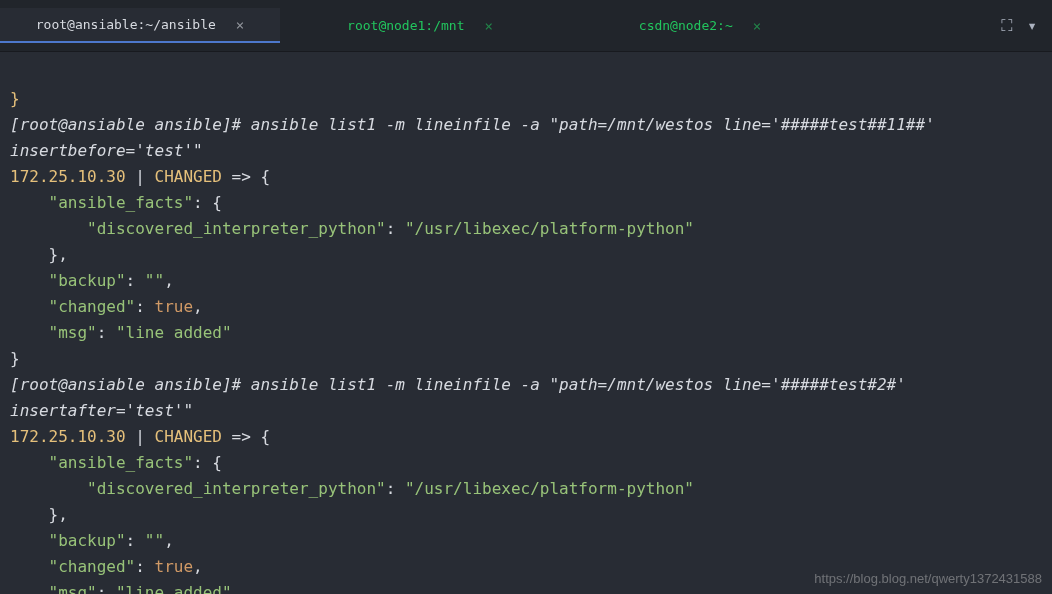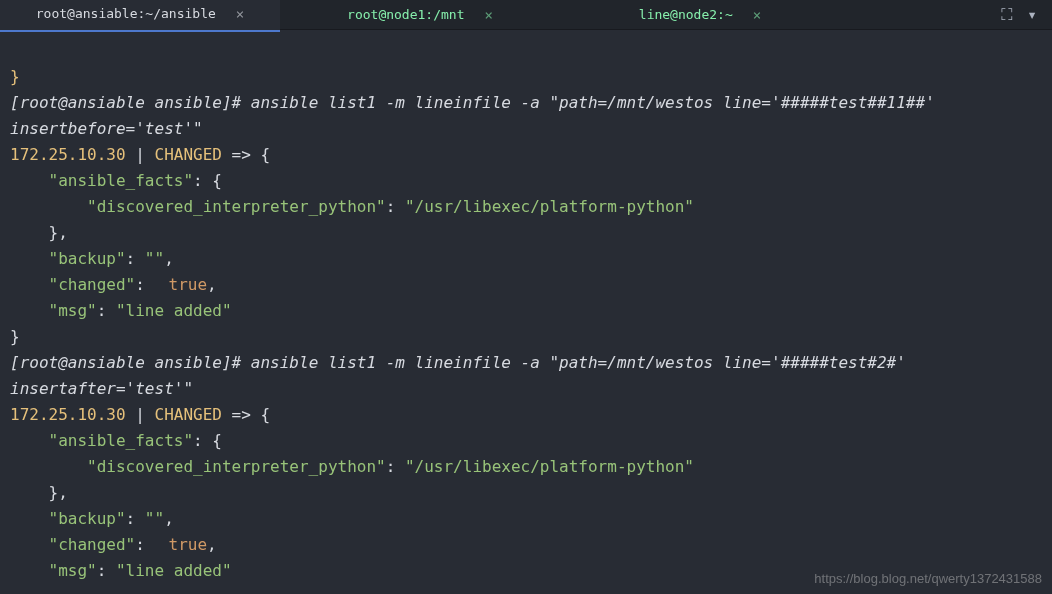--- a/index.html
+++ b/index.html
@@ -10,29 +10,29 @@
       color: #abb2bf;
       font-family: "Consolas", "Monaco", monospace;
       font-size: 16px;
       overflow: hidden;
       position: relative;
     }
     .tabbar {
       display: flex;
       align-items: center;
       background: #21252b;
-      height: 30px;
+      height: 52px;
       border-bottom: 1px solid #181a1f;
     }
     .tab {
       display: flex;
       align-items: center;
       padding: 0 15px;
       height: 35px;
-      color: #86efac;
+      color: #22c55e;
       cursor: pointer;
       font-size: 13px;
       min-width: 280px;
       justify-content: center;
       position: relative;
     }
     .tab.active {
       background: #282c34;
       color: #d7dae0;
       border-bottom: 2px solid #4d78cc;
@@ -53,21 +53,21 @@
     .icon { display: inline-block; }
     .terminal {
       padding: 8px 10px;
       line-height: 26px;
       white-space: pre-wrap;
       position: relative;
     }
     .c-yellow { color: #e5c07b; }
     .c-green { color: #98c379; }
     .c-white { color: #d7dae0; }
-    .c-orange { color: #d19a66; margin-left: 14px; }
+    .c-orange { color: #d19a66; }
     .prompt-text { color: #d7dae0; font-style: italic; }
     .annotation {
       position: absolute;
       color: #ff2222;
       font-weight: bold;
       font-size: 16px;
       font-family: "Microsoft YaHei", sans-serif;
     }
     .watermark {
       position: absolute;
@@ -84,21 +84,21 @@
 <div class="tabbar">
   <div class="tab active">
     <span>root@ansiable:~/ansible</span>
     <span class="tab-close">×</span>
   </div>
   <div class="tab">
     <span>root@node1:/mnt</span>
     <span class="tab-close">×</span>
   </div>
   <div class="tab">
-    <span>line@node2:~</span>
+    <span>csdn@node2:~</span>
     <span class="tab-close">×</span>
   </div>
   <div class="tab-controls">
     <span class="icon">⛶</span>
     <span class="icon">▾</span>
   </div>
 </div>
 
 <div class="terminal">
 <span class="c-yellow">}</span>

